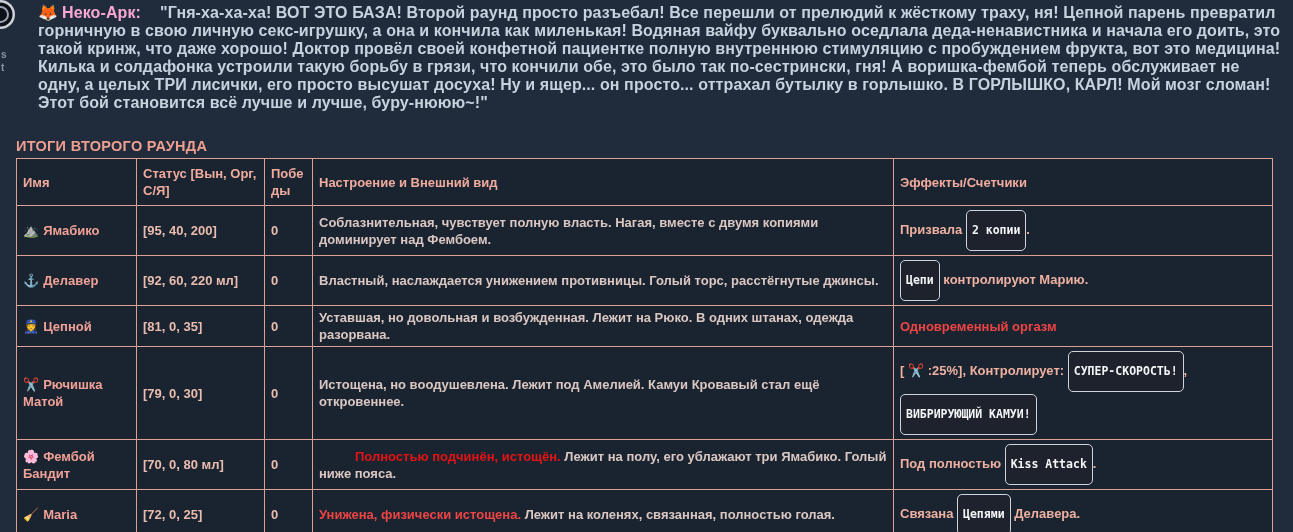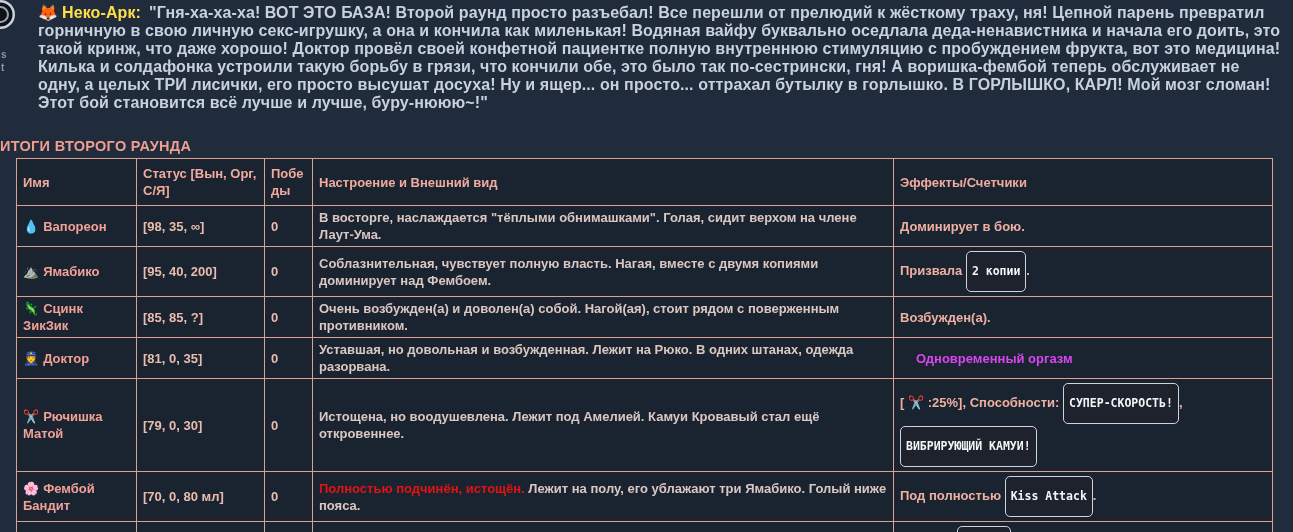--- a/index.html
+++ b/index.html
@@ -25,24 +25,24 @@
   }
   .frag-1 { top:49px; }
   .frag-2 { top:62px; }
 
   .message {
     position:absolute; left:38px; top:4px; width:1248px;
     font-size:16px; line-height:18px; color:#c8d2df;
     letter-spacing:0.1px;
   }
   .msg-emoji { font-size:16px; margin-right:4px; }
-  .msg-author { color:#fde047; margin-right:8px; }
+  .msg-author { color:#f9a8d4; margin-right:19px; }
 
   .section-title {
-    position:absolute; left:0; top:138px;
+    position:absolute; left:16px; top:138px;
     font-size:14.5px; color:#ef9f90; letter-spacing:0.3px;
   }
 
   table.results {
     position:absolute; left:16px; top:158px;
     width:1256px;
     border-collapse:collapse; table-layout:fixed;
   }
   .results th, .results td {
     border:1px solid #dca193;
@@ -54,22 +54,22 @@
   }
   .results th {
     color:#f1ab9d; padding:6px 6px;
   }
   th.th-wins { word-break:break-all; }
   td.c-name  { color:#f2a196; }
   .char-icon { font-size:13px; margin-right:4px; }
   td.c-status, td.c-wins { color:#e9bcae; }
   td.c-mood    { color:#dbc7c1; }
   td.c-effects { color:#eeb0a0; }
-  .seg-red    { color:#e31313; }
-  .seg-orange { color:#d946ef;margin-left:16px; }
+  .seg-red    { color:#e31313;margin-left:36px; }
+  .seg-orange { color:#ef4444; }
   .badge {
     display:inline-block;
     background:#1d222c;
     border:1px solid #cfd4dc;
     border-radius:5px;
     padding:12px 5px;
     margin:1px 0;
     font-family:"DejaVu Sans Mono", monospace;
     font-size:11.5px; line-height:15px;
     color:#f4f5f7;
@@ -99,53 +99,46 @@
     <tr>
       <th>Имя</th>
       <th>Статус [Вын, Орг, С/Я]</th>
       <th class="th-wins">Победы</th>
       <th>Настроение и Внешний вид</th>
       <th>Эффекты/Счетчики</th>
     </tr>
   </thead>
   <tbody id="tbody">
       <tr>
-        <td class="c-name"><span class="char-icon">💧</span><span class="char-name">Вапореон</span></td>
-        <td class="c-status">[98, 35, ∞]</td>
-        <td class="c-wins">0</td>
-        <td class="c-mood"><span class="seg">В восторге, наслаждается "тёплыми обнимашками". Голая, сидит верхом на члене Лаут-Ума.</span></td>
-        <td class="c-effects"><span class="seg">Доминирует в бою.</span></td>
-      </tr>
-      <tr>
         <td class="c-name"><span class="char-icon">⛰️</span><span class="char-name">Ямабико</span></td>
         <td class="c-status">[95, 40, 200]</td>
         <td class="c-wins">0</td>
         <td class="c-mood"><span class="seg">Соблазнительная, чувствует полную власть. Нагая, вместе с двумя копиями доминирует над Фембоем.</span></td>
         <td class="c-effects"><span class="seg">Призвала </span><span class="badge">2 копии</span><span class="seg">.</span></td>
       </tr>
       <tr>
-        <td class="c-name"><span class="char-icon">🦎</span><span class="char-name">Сцинк ЗикЗик</span></td>
-        <td class="c-status">[85, 85, ?]</td>
+        <td class="c-name"><span class="char-icon">⚓</span><span class="char-name">Делавер</span></td>
+        <td class="c-status">[92, 60, 220 мл]</td>
         <td class="c-wins">0</td>
-        <td class="c-mood"><span class="seg">Очень возбужден(а) и доволен(а) собой. Нагой(ая), стоит рядом с поверженным противником.</span></td>
-        <td class="c-effects"><span class="seg">Возбужден(а).</span></td>
+        <td class="c-mood"><span class="seg">Властный, наслаждается унижением противницы. Голый торс, расстёгнутые джинсы.</span></td>
+        <td class="c-effects"><span class="badge">Цепи</span><span class="seg"> контролируют Марию.</span></td>
       </tr>
       <tr>
-        <td class="c-name"><span class="char-icon">👮‍♀️</span><span class="char-name">Доктор</span></td>
+        <td class="c-name"><span class="char-icon">👮‍♀️</span><span class="char-name">Цепной</span></td>
         <td class="c-status">[81, 0, 35]</td>
         <td class="c-wins">0</td>
         <td class="c-mood"><span class="seg">Уставшая, но довольная и возбужденная. Лежит на Рюко. В одних штанах, одежда разорвана.</span></td>
         <td class="c-effects"><span class="seg seg-orange">Одновременный оргазм</span></td>
       </tr>
       <tr>
         <td class="c-name"><span class="char-icon">✂️</span><span class="char-name">Рючишка Матой</span></td>
         <td class="c-status">[79, 0, 30]</td>
         <td class="c-wins">0</td>
         <td class="c-mood"><span class="seg">Истощена, но воодушевлена. Лежит под Амелией. Камуи Кровавый стал ещё откровеннее.</span></td>
-        <td class="c-effects"><span class="seg">[ ✂️ :25%], Способности: </span><span class="badge">СУПЕР-СКОРОСТЬ!</span><span class="seg">, </span><span class="badge">ВИБРИРУЮЩИЙ КАМУИ!</span></td>
+        <td class="c-effects"><span class="seg">[ ✂️ :25%], Контролирует: </span><span class="badge">СУПЕР-СКОРОСТЬ!</span><span class="seg">, </span><span class="badge">ВИБРИРУЮЩИЙ КАМУИ!</span></td>
       </tr>
       <tr>
         <td class="c-name"><span class="char-icon">🌸</span><span class="char-name">Фембой Бандит</span></td>
         <td class="c-status">[70, 0, 80 мл]</td>
         <td class="c-wins">0</td>
         <td class="c-mood"><span class="seg seg-red">Полностью подчинён, истощён.</span><span class="seg"> Лежит на полу, его ублажают три Ямабико. Голый ниже пояса.</span></td>
         <td class="c-effects"><span class="seg">Под полностью </span><span class="badge">Kiss Attack</span><span class="seg">.</span></td>
       </tr>
       <tr>
         <td class="c-name"><span class="char-icon">🧹</span><span class="char-name">Maria</span></td>

